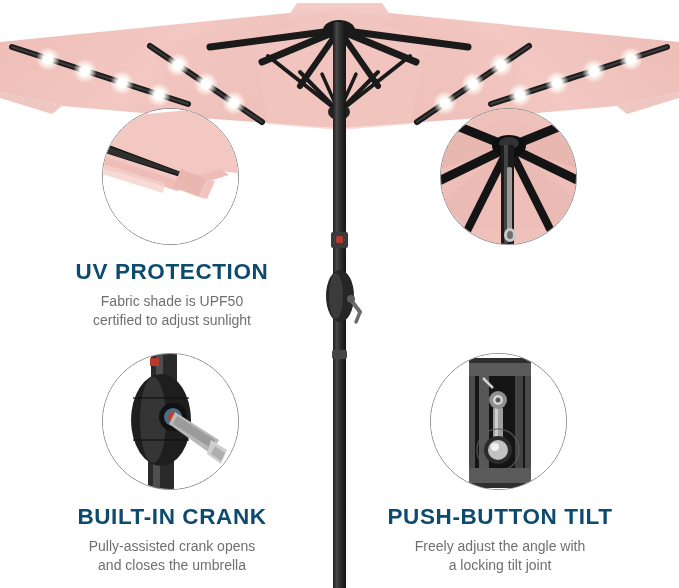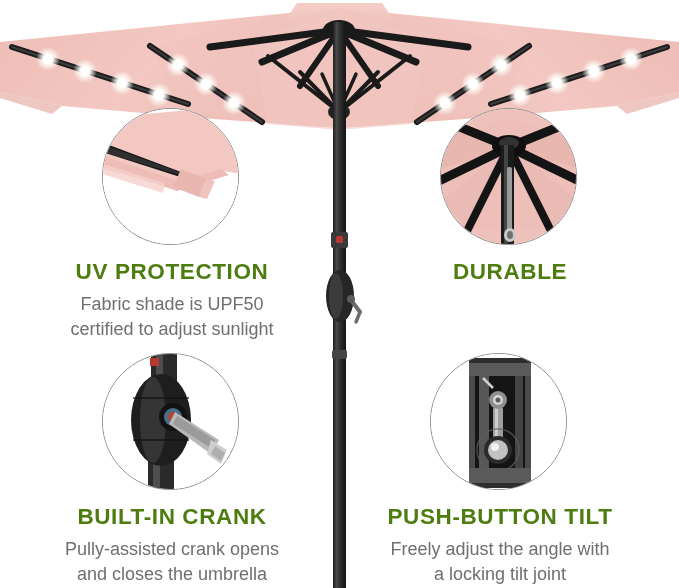--- a/index.html
+++ b/index.html
@@ -60,31 +60,31 @@
     border-radius: 50%;
     border: 1.5px solid #8d8d8d;
     overflow: hidden;
     background: #ffffff;
     box-sizing: border-box;
   }
   .circle svg { display: block; }
 
   .feature-title {
     margin-top: 12px;
-    color: #4d7c0f;
+    color: #0c4a6e;
     font-size: 22.5px;
     letter-spacing: 0.6px;
     font-weight: 600;
     line-height: 1.1;
     white-space: nowrap;
   }
   .feature-desc {
     margin-top: 7px;
     color: #6f6f6f;
-    font-size: 18px;
+    font-size: 14px;
     line-height: 1.38;
     font-weight: 300;
   }
   .feature-desc span { display: block; }
 </style>
 </head>
 <body>
 
 <div class="page">
 
@@ -266,21 +266,20 @@
             <ellipse cx="68" cy="37" rx="17" ry="11" fill="#0f0f0f"></ellipse>
             <ellipse cx="68" cy="34" rx="10" ry="6" fill="#333"></ellipse>
             <rect x="60" y="36" width="13" height="104" fill="#1b1b1b"></rect>
             <rect x="63" y="36" width="4" height="104" fill="#444"></rect>
             <rect x="66" y="58" width="5" height="70" rx="2" fill="#9a9a9a"></rect>
             <ellipse cx="69" cy="126" rx="6" ry="7" fill="#c9c9c9"></ellipse>
             <ellipse cx="69" cy="126" rx="3" ry="4" fill="#6f6f6f"></ellipse>
           </svg>
         </div>
       </div>
-      <div class="feature-title">DURABLE</div>
     </div>
 
     <div class="feature feature-bl">
       <div class="circle-wrap">
         <div class="circle">
           <svg width="137" height="137" viewBox="0 0 137 137">
             <rect width="137" height="137" fill="#ffffff"></rect>
             <rect x="48" y="-6" width="26" height="40" fill="#2a2a2a"></rect>
             <rect x="53" y="-6" width="7" height="40" fill="#4e4e4e"></rect>
             <rect x="45" y="98" width="26" height="46" fill="#2a2a2a"></rect>

